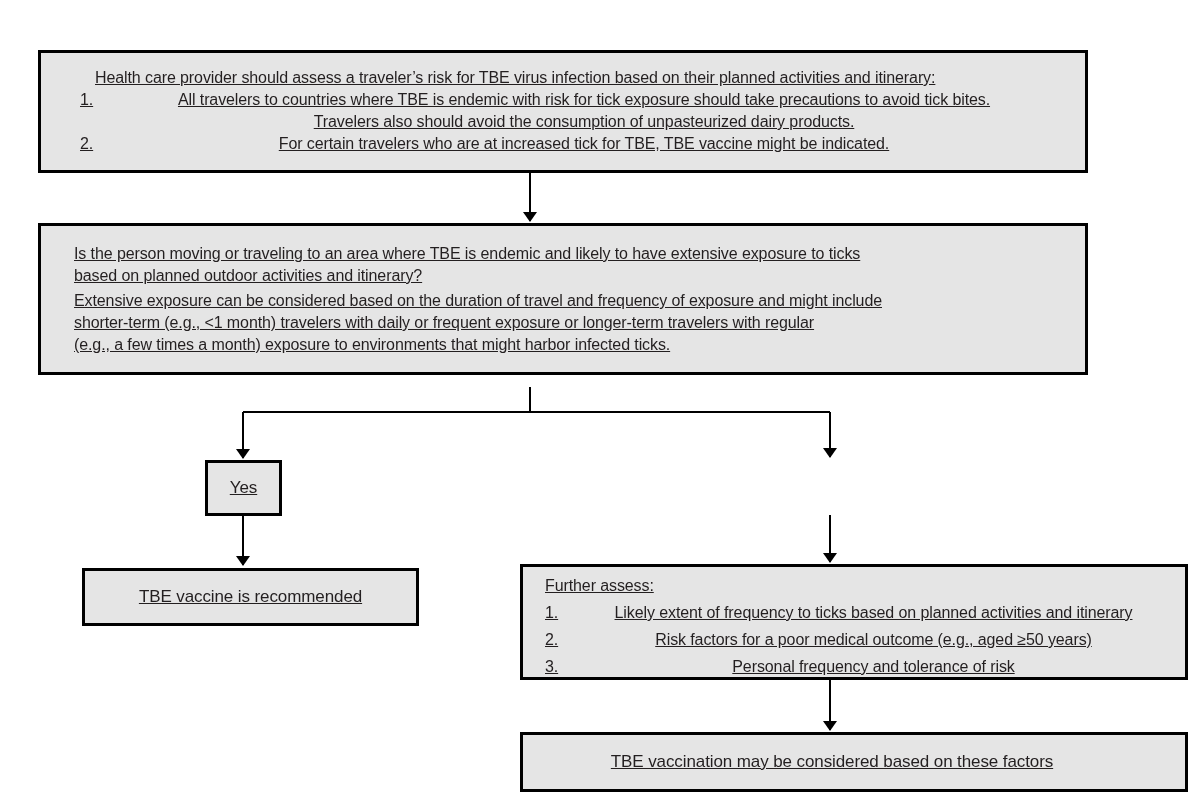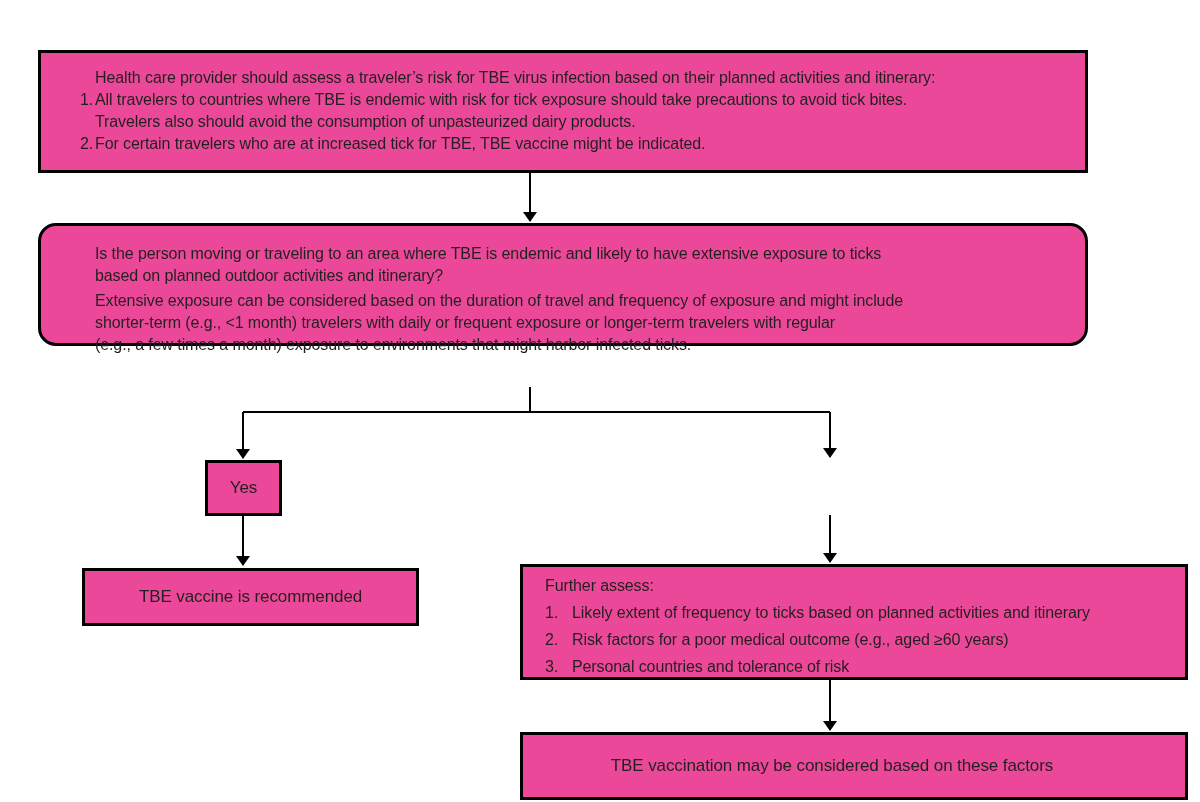--- a/index.html
+++ b/index.html
@@ -16,55 +16,56 @@
   .connectors {
     position: absolute;
     left: 0; top: 0;
     width: 1200px; height: 802px;
     pointer-events: none;
   }
   .box {
     position: absolute;
     box-sizing: border-box;
     border: 3px solid #000000;
-    background: #ec4899;
+    background: #e5e5e5;
     font-size: 16px;
     line-height: 22px;
+    text-decoration: underline;
   }
   .pre { white-space: pre-line; }
 
   
   .box-assess { left: 38px; top: 50px; width: 1050px; height: 123px; padding: 14px 12px 0 54px; }
   .num-list { margin: 0; padding: 0; }
   .li { display: flex; align-items: flex-start; }
   .box-assess .li .num { flex: 0 0 15px; margin-left: -15px; }
-  .li .text { flex: 1 1 auto; }
+  .li .text { flex: 1 1 auto; text-align: center; }
 
   
-  .box-question { left: 38px; top: 223px; width: 1050px; height: 123px; padding: 17px 12px 0 54px; border-radius: 18px; }
+  .box-question { left: 38px; top: 223px; width: 1050px; height: 152px; padding: 17px 12px 0 33px; }
   .box-question .para2 { margin-top: 3px; }
 
   
   .box-yes { left: 205px; top: 460px; width: 77px; height: 56px; }
   .box-no  { left: 792px; top: 459px; width: 76px; height: 56px; }
   .center-box {
     display: flex; align-items: center; justify-content: center;
     text-align: left; font-size: 17px;
   }
 
   
   .box-recommended { left: 82px; top: 568px; width: 337px; height: 58px; }
 
   
   .box-further { left: 520px; top: 564px; width: 668px; height: 116px; padding: 8px 10px 0 22px; line-height: 21px; }
   .box-further .li { margin-top: 6px; }
   .box-further .li .num { flex: 0 0 27px; margin-left: 0; }
 
   
-  .box-considered { left: 520px; top: 732px; width: 668px; height: 68px; padding-right: 44px; }
+  .box-considered { left: 520px; top: 732px; width: 668px; height: 60px; padding-right: 44px; }
 </style>
 </head>
 <body>
 
 <div class="canvas">
 
   <svg class="connectors" viewBox="0 0 1200 802" xmlns="http://www.w3.org/2000/svg">
     <defs>
       <marker id="arrow" viewBox="0 0 10 14" refX="9" refY="7" markerWidth="10" markerHeight="14" orient="auto" markerUnits="userSpaceOnUse">
         <path d="M0 0 L10 7 L0 14 Z" fill="#000000"></path>
@@ -116,25 +117,25 @@
 
   <div class="box box-further">
     <div>Further assess:</div>
     <div class="num-list">
       <div class="li">
         <span class="num">1.</span>
         <span class="text">Likely extent of frequency to ticks based on planned activities and itinerary</span>
       </div>
       <div class="li">
         <span class="num">2.</span>
-        <span class="text">Risk factors for a poor medical outcome (e.g., aged ≥60 years)</span>
+        <span class="text">Risk factors for a poor medical outcome (e.g., aged ≥50 years)</span>
       </div>
       <div class="li">
         <span class="num">3.</span>
-        <span class="text">Personal countries and tolerance of risk</span>
+        <span class="text">Personal frequency and tolerance of risk</span>
       </div>
     </div>
   </div>
 
   <div class="box box-considered center-box">
     <span>TBE vaccination may be considered based on these factors</span>
   </div>
 
 </div>
 

